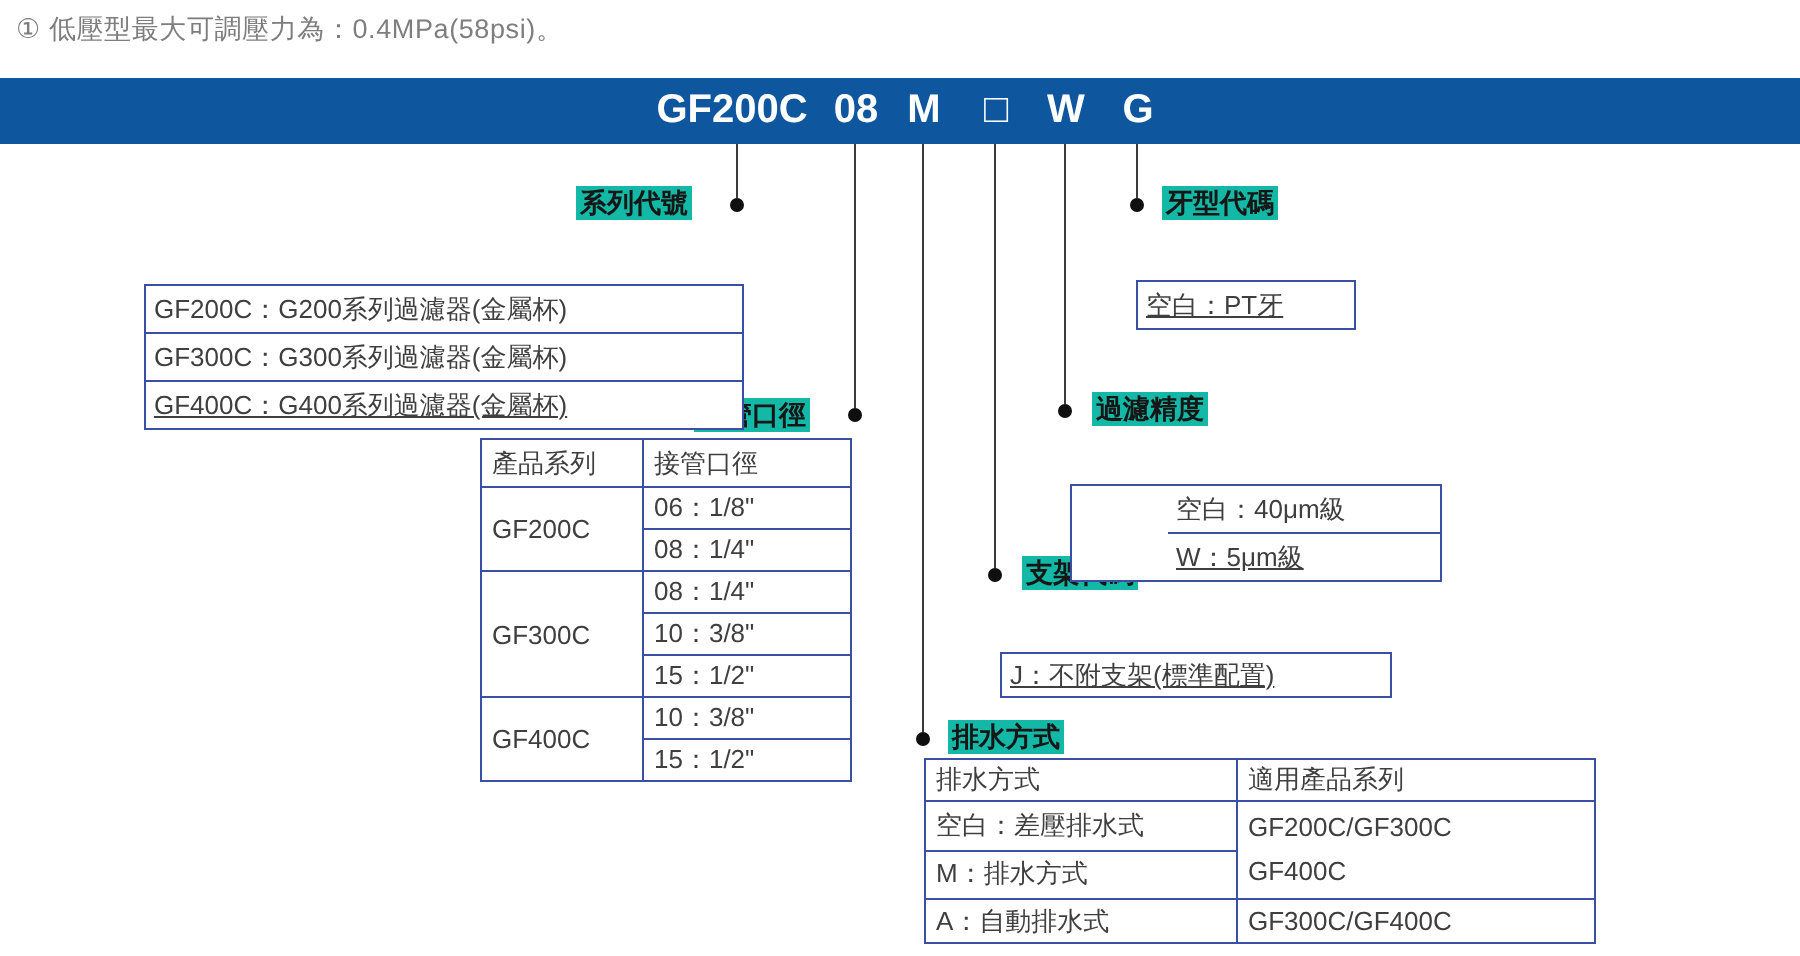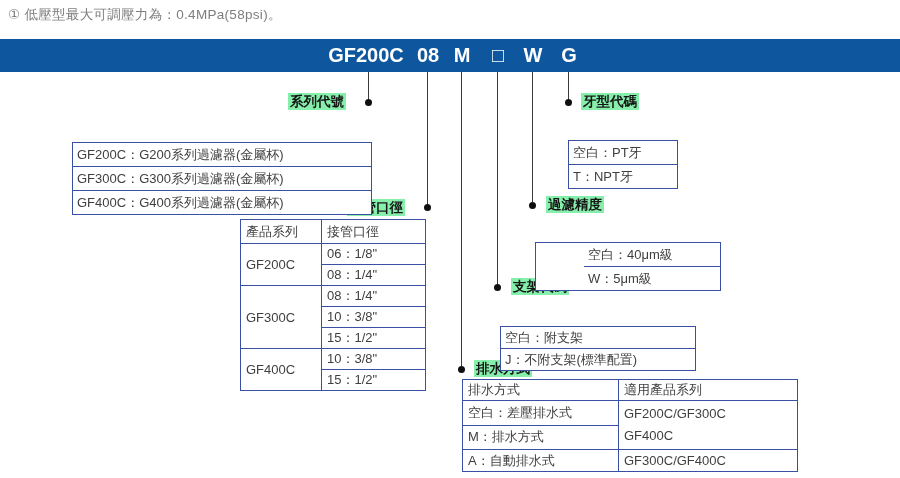--- a/index.html
+++ b/index.html
@@ -20,29 +20,29 @@
     transform:translateX(-50%);
     color:#ffffff; font-weight:bold; font-size:20px; white-space:nowrap;
   }
   .vline { position:absolute; width:1px; background:#3a3a3a; }
   .bullet {
     position:absolute; width:7px; height:7px; border-radius:50%;
     background:#0f0f0f;
   }
   .sec-label {
     position:absolute; font-size:13.5px; font-weight:bold; color:#161616;
-    background:#86efac; padding:0 2px; line-height:17px; white-space:nowrap;
+    background:#14b8a6; padding:0 2px; line-height:17px; white-space:nowrap;
   }
   .box { position:absolute; border:1px solid #3a50a5; background:#fff;margin-top:29px; }
   .box .row {
     height:23px; line-height:23px; padding-left:4px; box-sizing:content-box;
     border-bottom:1px solid #3a50a5;
     font-size:13px; color:#3f3f3f; white-space:nowrap;
   }
-  .box .row:last-child { border-bottom:none; }
+  .box .row:last-child { border-bottom:none;text-decoration:underline; }
   table.tbl { position:absolute; border-collapse:collapse; background:#fff; }
   table.tbl th, table.tbl td {
     border:1px solid #3a50a5; font-size:13px; color:#3f3f3f;
     font-weight:normal; text-align:left; padding:0 5px; white-space:nowrap;
   }
   table.port { left:240px; top:219px; }
   table.port th { height:23px;margin-left:48px; }
   table.port td { height:20px; }
   table.port .c1 { width:70px; }
   table.port .c2 { width:93px; }
@@ -96,30 +96,28 @@
 <div class="sec-label" style="left:474px;top:360px">排水方式</div>
 
 <div class="box series-box">
   <div class="row">GF200C：G200系列過濾器(金屬杯)</div>
   <div class="row">GF300C：G300系列過濾器(金屬杯)</div>
   <div class="row">GF400C：G400系列過濾器(金屬杯)</div>
 </div>
 
 <div class="box thread-box">
   <div class="row">空白：PT牙</div>
-  <div class="row">T：NPT牙</div>
 </div>
 
 <div class="box precision-box">
   <div class="row">空白：40μm級</div>
   <div class="row">W：5μm級</div>
 </div>
 
 <div class="box bracket-box">
-  <div class="row">空白：附支架</div>
   <div class="row">J：不附支架(標準配置)</div>
 </div>
 
 <table class="tbl port">
   <tbody>
       <tr>
     <th class="c1">產品系列</th>
     <th class="c2">接管口徑</th>
   </tr>
   <tr>

